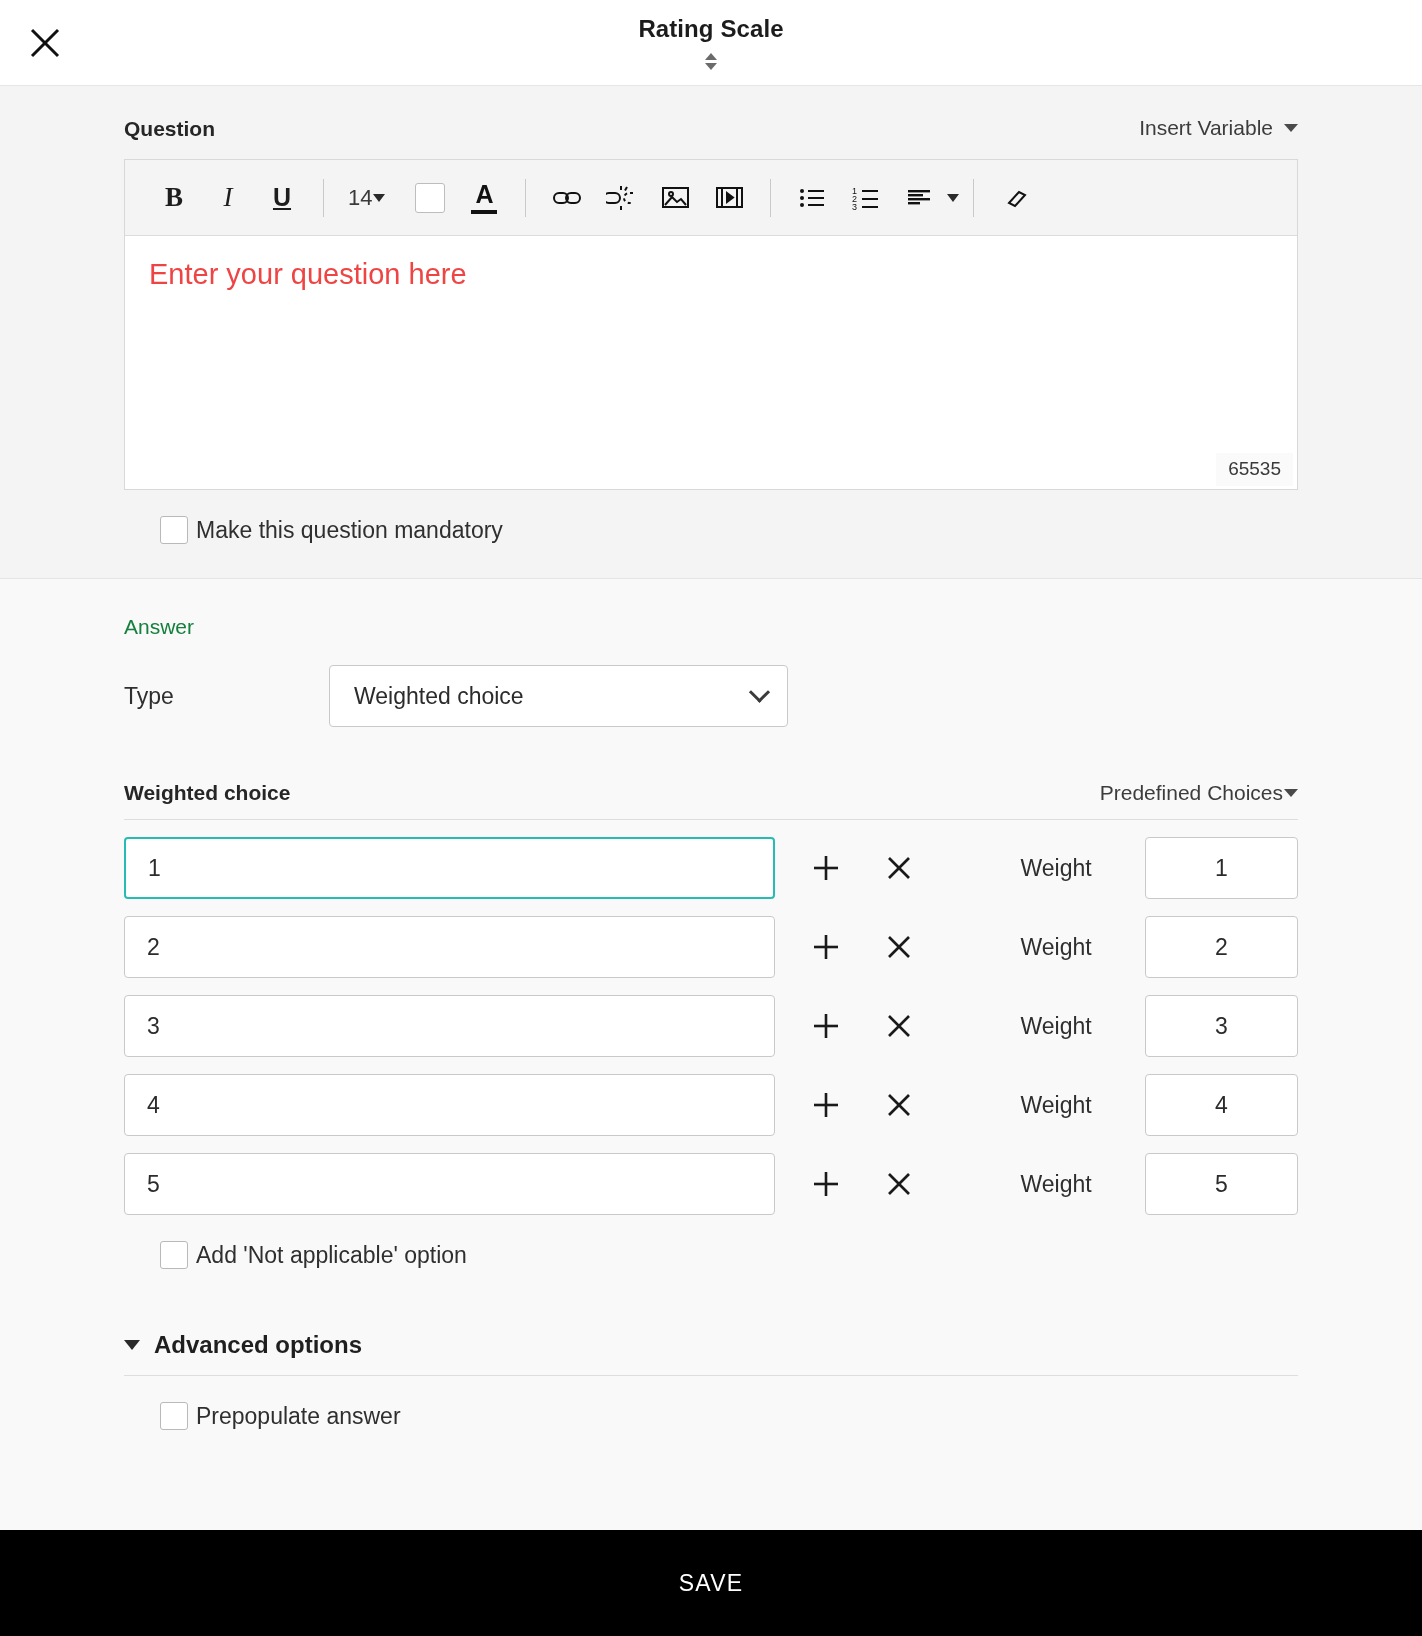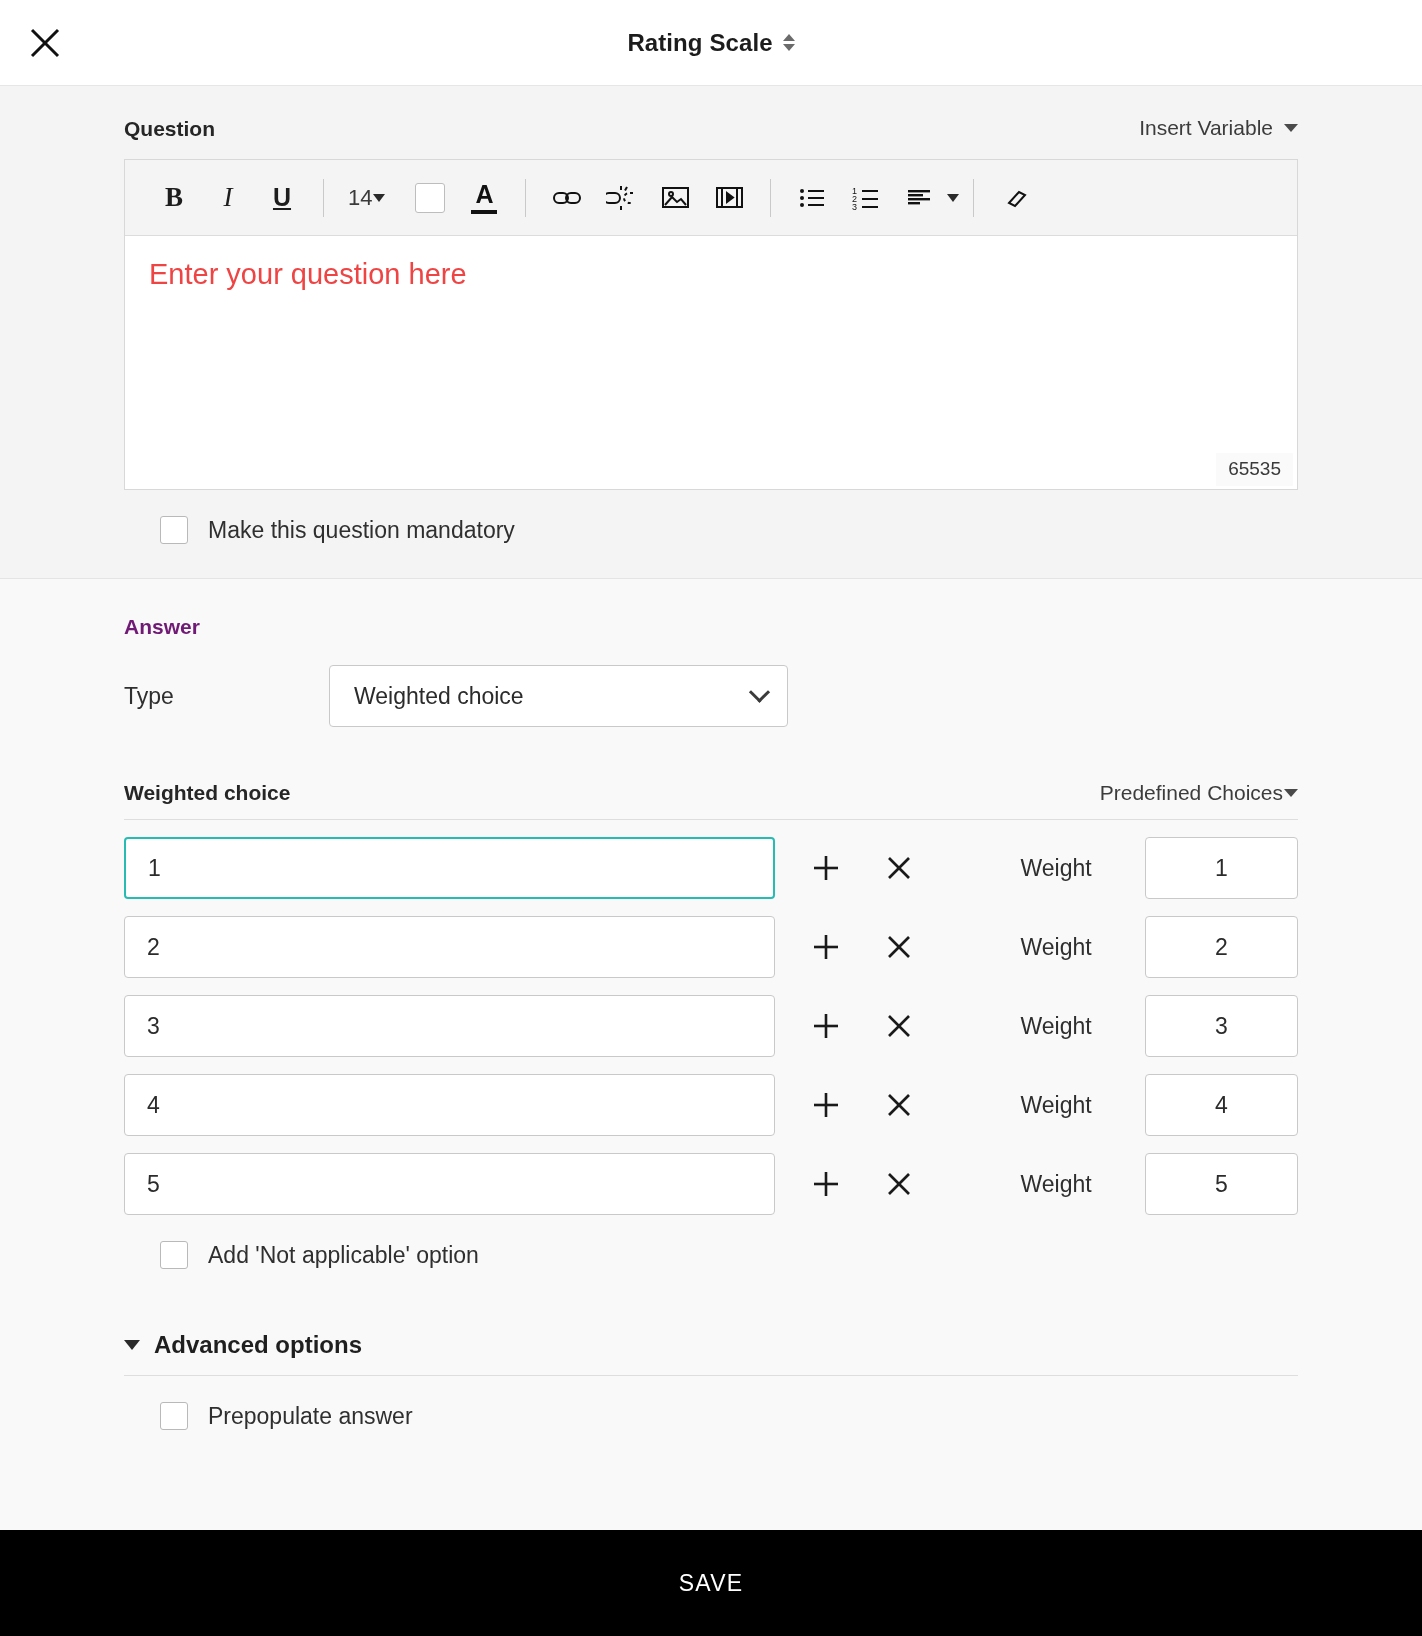--- a/index.html
+++ b/index.html
@@ -35,20 +35,21 @@
     transform: translateY(-50%);
     width: 46px; height: 46px;
     display: flex; align-items: center; justify-content: center;
     cursor: pointer;
     background: transparent; border: 0; padding: 0;
   }
   .header-title-wrap {
     width: 100%;
     display: flex; align-items: center; justify-content: center;
     gap: 10px;
+    flex-direction: column;
   }
   .header-title {
     font-size: 24px;
     font-weight: bold;
     color: #1c1c1c;
     letter-spacing: 0.1px;
   }
   .updown {
     display: flex; flex-direction: column;
     align-items: center; justify-content: center;
@@ -187,21 +188,21 @@
     right: 4px; bottom: 3px;
     background: #fafafa;
     color: #3a3a3a;
     font-size: 19px;
     padding: 5px 12px 6px 12px;
   }
 
   
   .cbrow {
     display: flex; align-items: center;
-    gap: 20px;
+    gap: 8px;
     margin-top: 26px;
     cursor: pointer;
     padding-left: 36px;
   }
   .cbox {
     width: 28px; height: 28px;
     border: 1px solid #b9b9b9;
     background: #ffffff;
     border-radius: 3px;
     flex: 0 0 28px;
@@ -212,22 +213,22 @@
   }
 
   
   .answer-section {
     background: #f9f9f9;
     padding: 36px 0 0 0;
     flex: 1 1 auto;
   }
   .answer-head {
     font-size: 21px;
-    font-weight: bold;
-    color: #701a75;
+    font-weight: normal;
+    color: #15803d;
   }
   .type-row {
     display: flex;
     align-items: center;
     margin-top: 26px;
   }
   .type-label {
     font-size: 23px;
     color: #2f2f2f;
     width: 205px;

